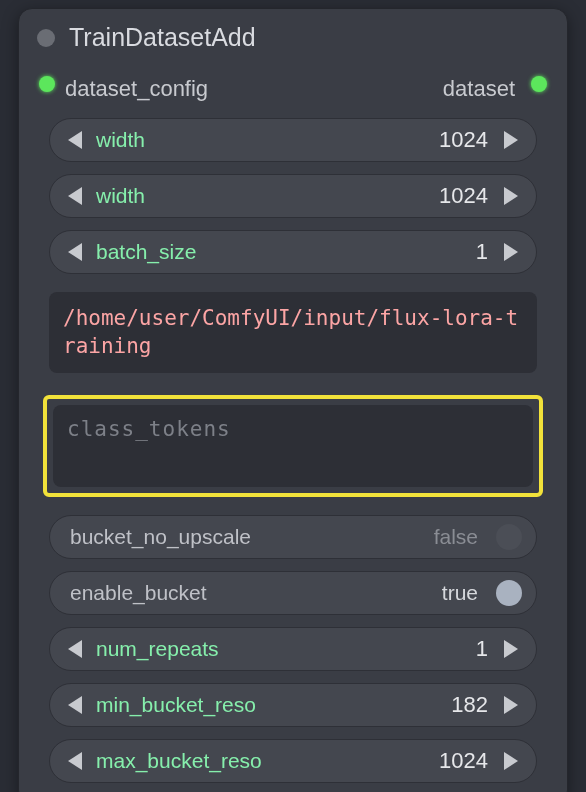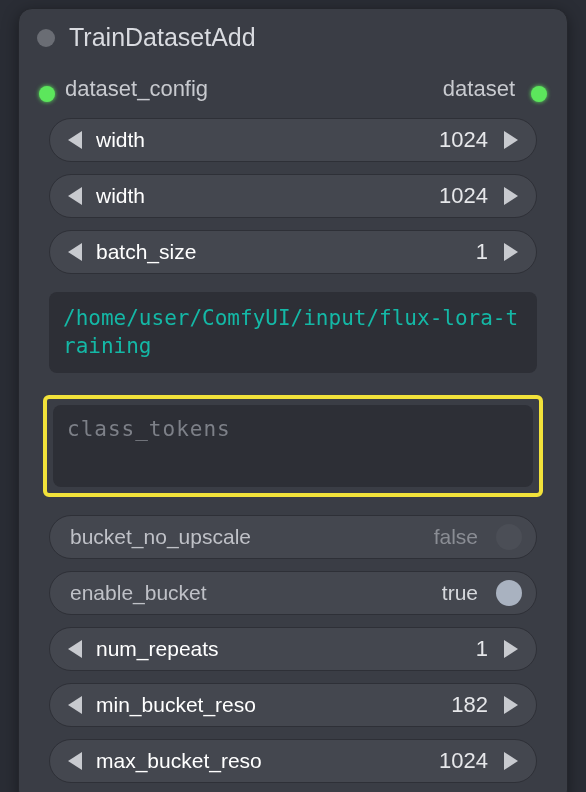--- a/index.html
+++ b/index.html
@@ -44,21 +44,21 @@
   }
   .ports {
     display: flex;
     justify-content: space-between;
     align-items: center;
     padding: 10px 20px 12px 20px;
     position: relative;
   }
   .port-left, .port-right {
     display: flex;
-    align-items: flex-end;
+    align-items: flex-start;
     gap: 10px;
     color: #c8cacf;
     font-size: 22px;
   }
   .port-dot {
     width: 16px;
     height: 16px;
     border-radius: 50%;
     flex: 0 0 auto;
   }
@@ -90,36 +90,36 @@
     border-top: 9px solid transparent;
     border-bottom: 9px solid transparent;
     border-right: 14px solid #c8cacf;
   }
   .arrow.right {
     border-top: 9px solid transparent;
     border-bottom: 9px solid transparent;
     border-left: 14px solid #c8cacf;
   }
   .num-label {
-    color: #ffffff;
+    color: #86efac;
     font-size: 21px;
     flex: 0 0 auto;
     margin-left: 4px;
   }
   .num-value {
     color: #e6e7ea;
     font-size: 22px;
     margin-left: auto;
     margin-right: 6px;
   }
   .path-box {
     background: #2d2f36;
     border-radius: 8px;
     padding: 12px 14px;
-    color: #14b8a6;
+    color: #fca5a5;
     font-family: ui-monospace, SFMono-Regular, Menlo, Consolas, monospace;
     font-size: 21px;
     line-height: 1.35;
     word-break: break-all;
     margin-top: 6px;
   }
   .tokens-wrap {
     border: 4px solid #f2e23a;
     border-radius: 6px;
     padding: 6px;

